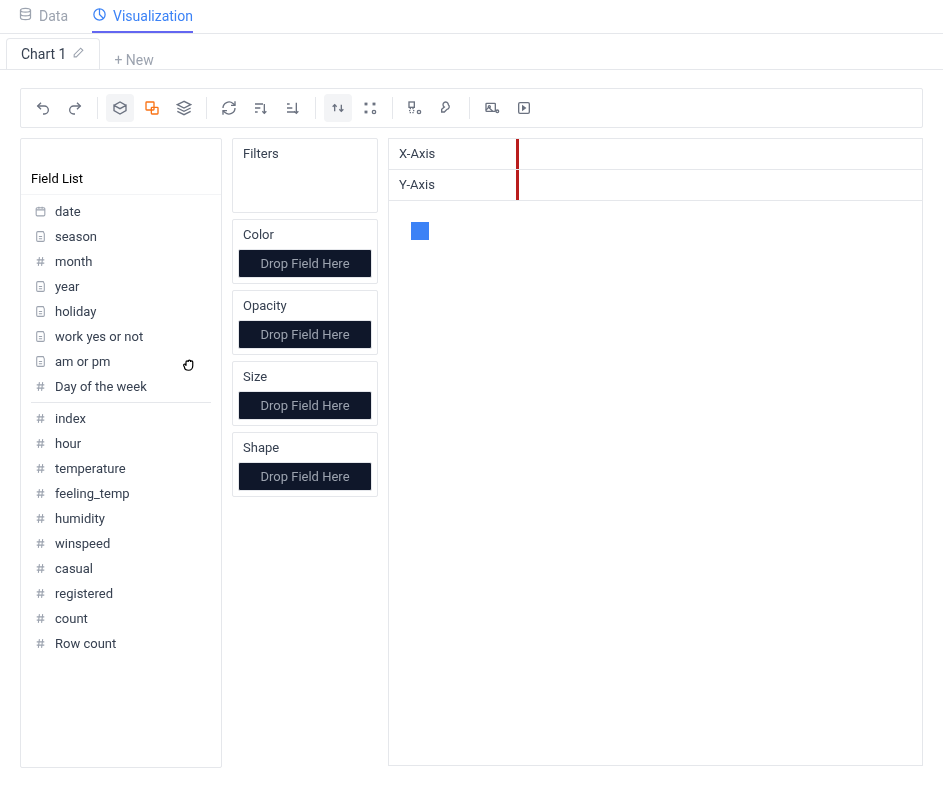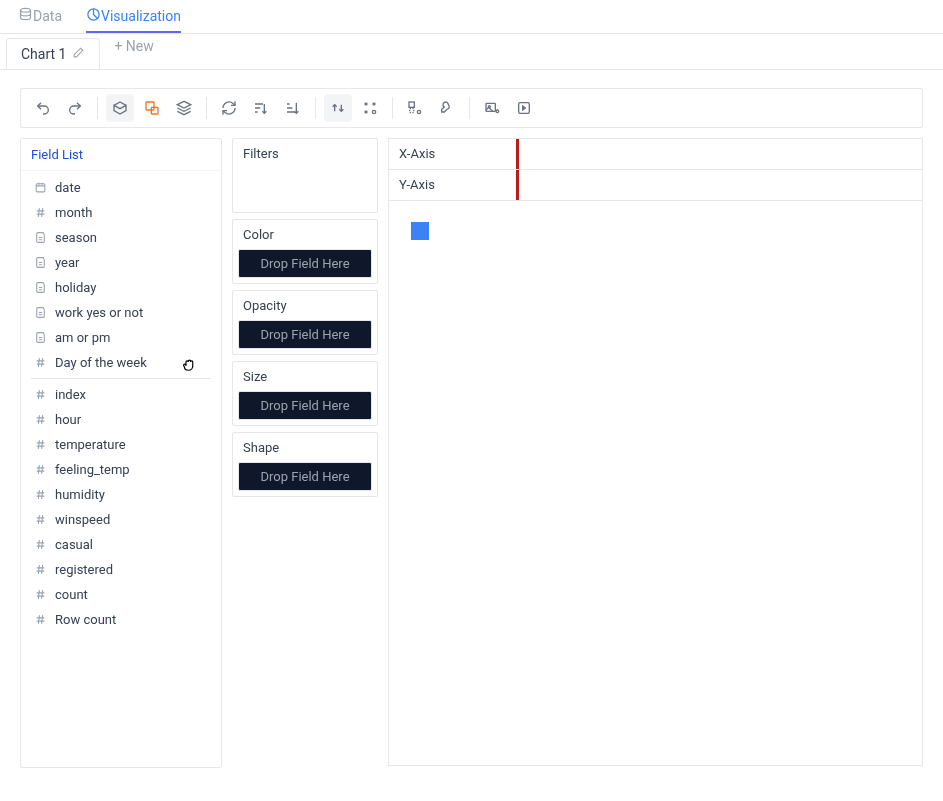--- a/index.html
+++ b/index.html
@@ -16,20 +16,21 @@
     display: flex;
     align-items: center;
     height: 34px;
     padding-left: 18px;
     border-bottom: 1px solid #e5e7eb;
     gap: 24px;
   }
   .top-tab {
     display: flex;
     align-items: center;
+    gap: 6px;
     height: 100%;
     color: #9ca3af;
     font-size: 14px;
     cursor: pointer;
     border-bottom: 2px solid transparent;
   }
   .top-tab.active {
     color: #3b82f6;
     border-bottom-color: #6366f1;
   }
@@ -52,24 +53,26 @@
     border-top-left-radius: 4px;
     border-top-right-radius: 4px;
     background: #fff;
     font-size: 14px;
     color: #374151;
     cursor: pointer;
   }
   .chart-tab svg { width: 13px; height: 13px; color: #9ca3af; }
   .chart-tab-new {
     display: flex;
+    align-items: center;
     padding: 0 14px;
     color: #9ca3af;
     font-size: 14px;
     cursor: pointer;
+    margin-top: 12px;
   }
   
   .workspace {
     padding: 18px 20px;
   }
   .toolbar {
     display: flex;
     align-items: center;
     border: 1px solid #e5e7eb;
     border-radius: 2px;
@@ -109,22 +112,23 @@
     background: #fff;
   }
   
   .field-list-panel {
     width: 202px;
     min-height: 630px;
   }
   .panel-header {
     padding: 8px 10px;
     font-size: 13px;
-    color: #1d4ed8;
+    color: #000000;
     border-bottom: 1px solid #f3f4f6;
+    margin-top: 24px;
   }
   .field-items { padding: 4px 10px 10px 10px; }
   .field-item {
     display: flex;
     align-items: center;
     gap: 8px;
     padding: 5px 2px;
     font-size: 13px;
     color: #374151;
     cursor: grab;
@@ -375,33 +379,33 @@
                 <svg viewBox="0 0 24 24" fill="none" stroke="currentColor" stroke-width="2">
                   <rect x="4" y="5" width="16" height="15" rx="2"></rect>
                   <path d="M4 9h16M9 3v4M15 3v4"></path>
                 </svg>
               </span>
               <span>date</span>
             </div>
             <div class="field-item">
               <span class="field-icon">
                 <svg viewBox="0 0 24 24" fill="none" stroke="currentColor" stroke-width="2">
-                  <path d="M5 9h14M5 15h14M10 4 8 20M16 4l-2 16"></path>
-                </svg>
-              </span>
-              <span>month</span>
-            </div>
-            <div class="field-item">
-              <span class="field-icon">
-                <svg viewBox="0 0 24 24" fill="none" stroke="currentColor" stroke-width="2">
                   <path d="M7 3h10l2 4v12a2 2 0 0 1-2 2H7a2 2 0 0 1-2-2V5a2 2 0 0 1 2-2z"></path>
                   <path d="M9 12h6M9 16h6"></path>
                 </svg>
               </span>
               <span>season</span>
+            </div>
+            <div class="field-item">
+              <span class="field-icon">
+                <svg viewBox="0 0 24 24" fill="none" stroke="currentColor" stroke-width="2">
+                  <path d="M5 9h14M5 15h14M10 4 8 20M16 4l-2 16"></path>
+                </svg>
+              </span>
+              <span>month</span>
             </div>
             <div class="field-item">
               <span class="field-icon">
                 <svg viewBox="0 0 24 24" fill="none" stroke="currentColor" stroke-width="2">
                   <path d="M7 3h10l2 4v12a2 2 0 0 1-2 2H7a2 2 0 0 1-2-2V5a2 2 0 0 1 2-2z"></path>
                   <path d="M9 12h6M9 16h6"></path>
                 </svg>
               </span>
               <span>year</span>
             </div>

